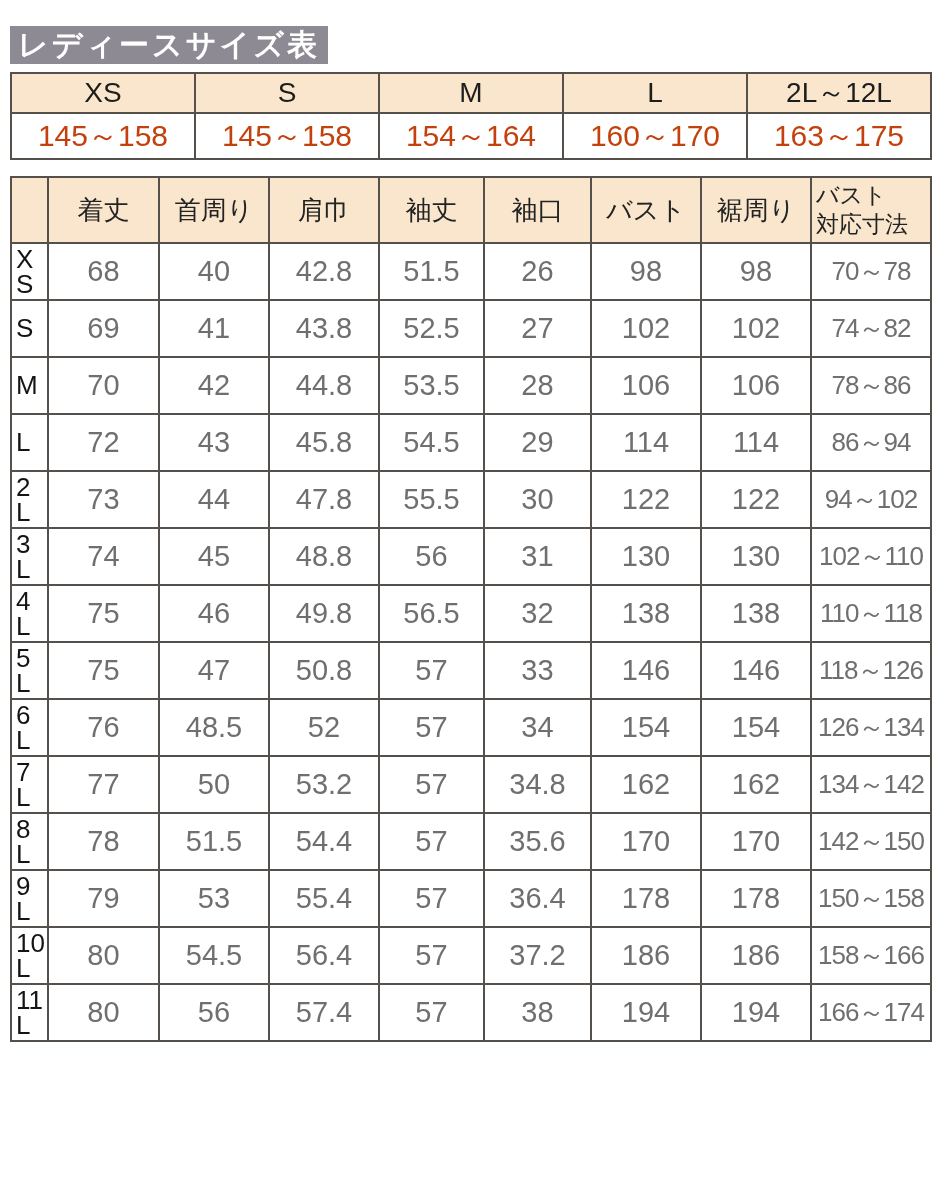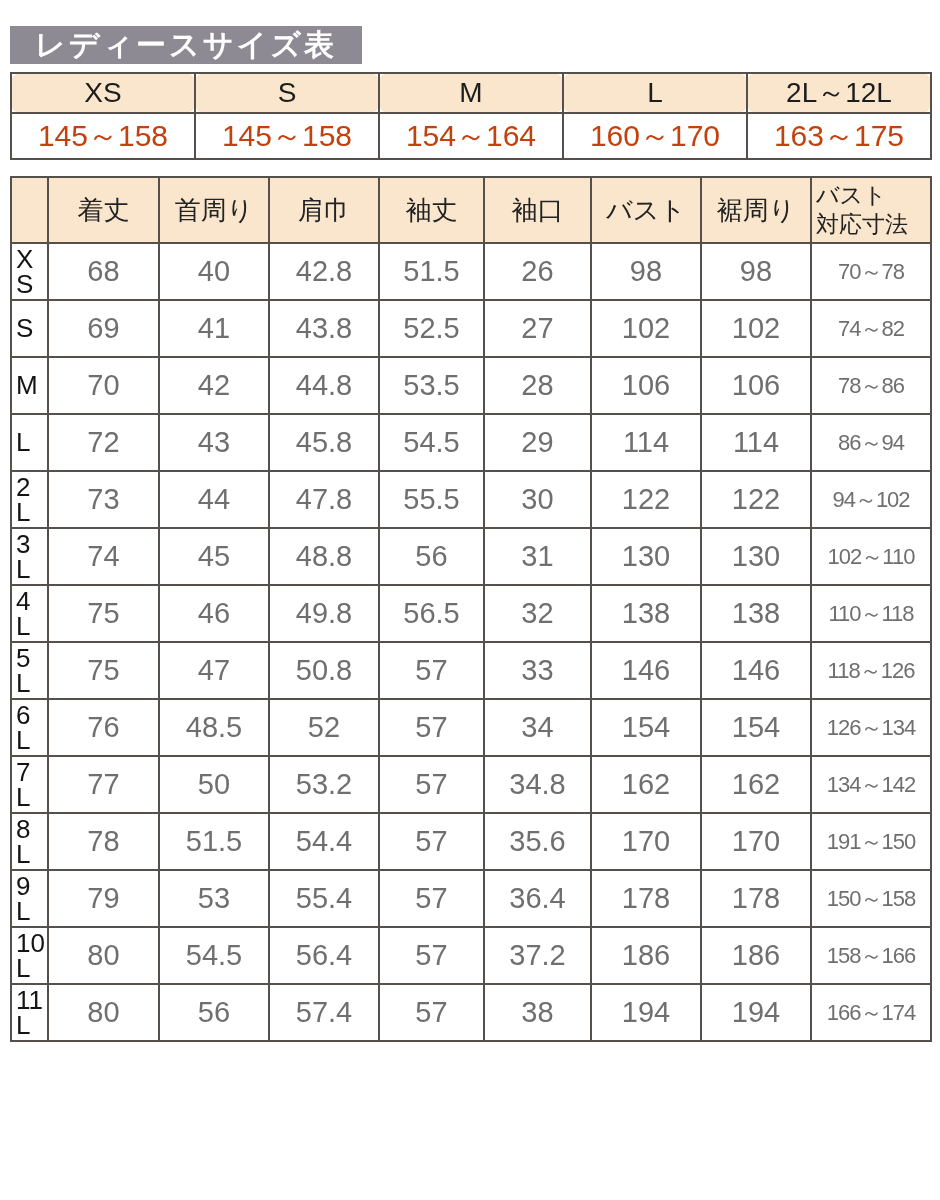--- a/index.html
+++ b/index.html
@@ -10,21 +10,21 @@
   }
   .wrap{padding:26px 10px 0 10px;}
 
   .title-bar{
     display:inline-block;
     background:#8d8a94;
     color:#ffffff;
     font-weight:bold;
     font-size:30px;
     line-height:38px;
-    padding:0 25px;
+    padding:0 8px;
     letter-spacing:3px;
   }
 
   .subtitle{
     margin-top:14px;
     font-size:25px;
     font-weight:bold;
     color:#161616;
     letter-spacing:1px;
   }
@@ -41,21 +41,20 @@
 
   
   .height-table{margin-top:8px;}
   .height-table th{
     background:#f9e6cd;
     color:#1d1d1d;
     font-size:28px;
     font-weight:normal;
     height:34px;
     text-align:center;
-    border-radius:9px;
   }
   .height-table td{
     color:#c2410c;
     font-size:30px;
     text-align:center;
     height:44px;
   }
 
   
   .size-table{margin-top:16px;}
@@ -84,21 +83,21 @@
     text-align:left;
     padding-left:4px;
     letter-spacing:0;
   }
   .size-table tbody td{
     color:#6f6f6f;
     font-size:29px;
     text-align:center;
   }
   .size-table tbody td.range{
-    font-size:22px;
+    font-size:26px;
     letter-spacing:-1px;
   }
 </style>
 </head>
 <body>
 
 <div class="wrap">
 
   <div class="title-bar">レディースサイズ表</div>
 
@@ -270,21 +269,21 @@
         </tr>
         <tr>
           <th class="row-label">8<br>L</th>
           <td>78</td>
           <td>51.5</td>
           <td>54.4</td>
           <td>57</td>
           <td>35.6</td>
           <td>170</td>
           <td>170</td>
-          <td class="range">191～150</td>
+          <td class="range">142～150</td>
         </tr>
         <tr>
           <th class="row-label">9<br>L</th>
           <td>79</td>
           <td>53</td>
           <td>55.4</td>
           <td>57</td>
           <td>36.4</td>
           <td>178</td>
           <td>178</td>

